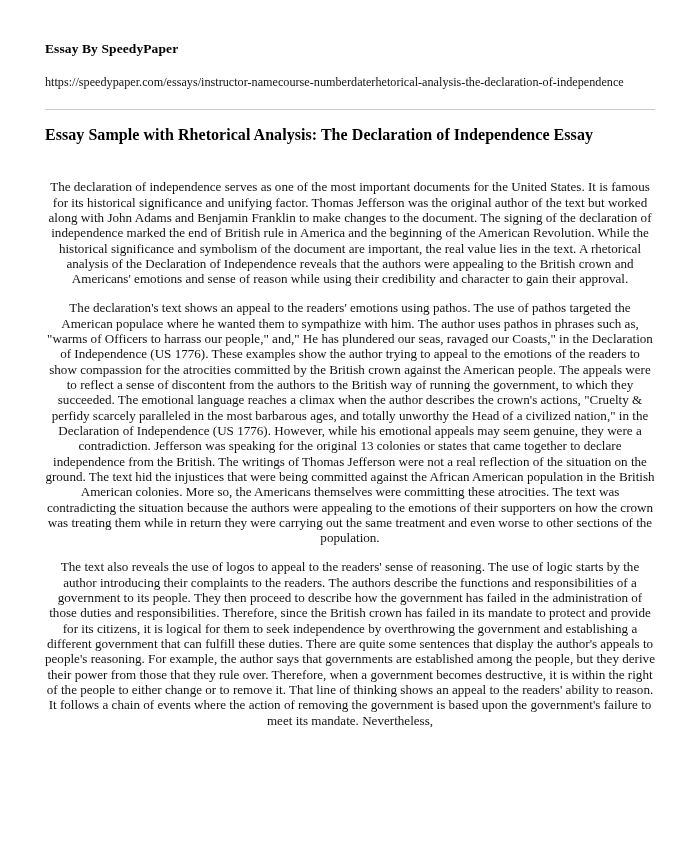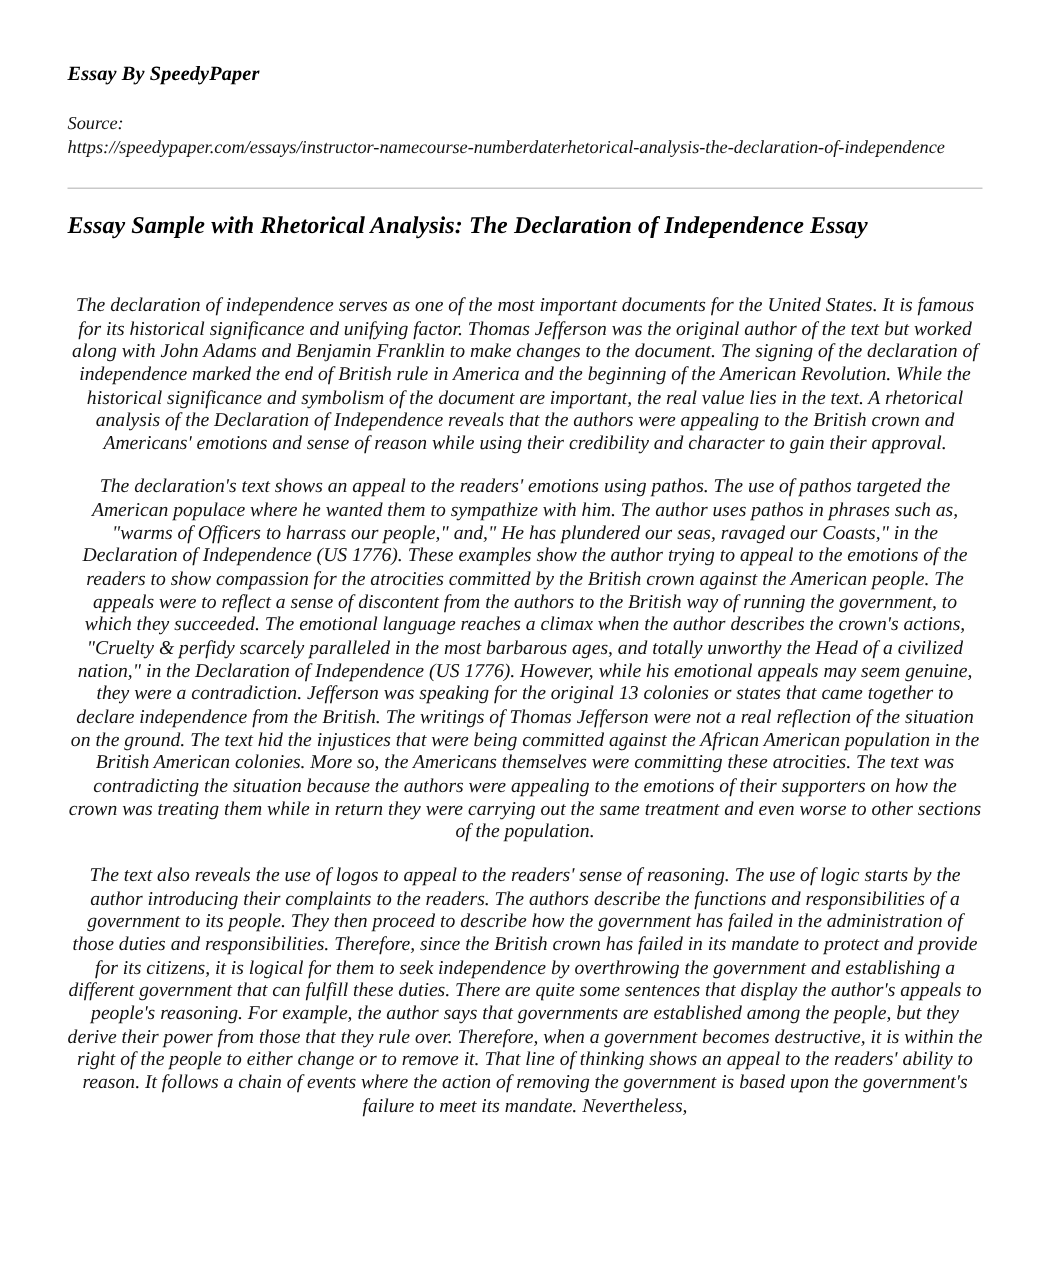--- a/index.html
+++ b/index.html
@@ -15,21 +15,20 @@
     color: #111111;
     -webkit-font-smoothing: antialiased;
   }
   .page {
     position: relative;
     width: 700px;
     height: 850px;
     box-sizing: border-box;
     padding: 0 45px;
     background: #ffffff;
-    font-style: italic;
   }
   .brand {
     font-size: 13.5px;
     font-weight: bold;
     letter-spacing: 0.1px;
     margin: 0;
     padding-top: 41px;
     line-height: 1.2;
     color: #000000;
   }
@@ -78,21 +77,20 @@
   }
 </style>
 </head>
 <body>
 
 <div class="page">
 
   <div class="brand">Essay By SpeedyPaper</div>
 
   <div class="source-block">
-    <span class="source-label">Source:</span>
     <span class="source-url">https://speedypaper.com/essays/instructor-namecourse-numberdaterhetorical-analysis-the-declaration-of-independence</span>
   </div>
 
   <hr class="rule">
 
   <div class="doc-title">Essay Sample with Rhetorical Analysis: The Declaration of Independence Essay</div>
 
   <div class="body-copy">
     <p>The declaration of independence serves as one of the most important documents for the United States. It is famous for its historical significance and unifying factor. Thomas Jefferson was the original author of the text but worked along with John Adams and Benjamin Franklin to make changes to the document. The signing of the declaration of independence marked the end of British rule in America and the beginning of the American Revolution. While the historical significance and symbolism of the document are important, the real value lies in the text. A rhetorical analysis of the Declaration of Independence reveals that the authors were appealing to the British crown and Americans' emotions and sense of reason while using their credibility and character to gain their approval.</p>
     <p>The declaration's text shows an appeal to the readers' emotions using pathos. The use of pathos targeted the American populace where he wanted them to sympathize with him. The author uses pathos in phrases such as, "warms of Officers to harrass our people," and," He has plundered our seas, ravaged our Coasts," in the Declaration of Independence (US 1776). These examples show the author trying to appeal to the emotions of the readers to show compassion for the atrocities committed by the British crown against the American people. The appeals were to reflect a sense of discontent from the authors to the British way of running the government, to which they succeeded. The emotional language reaches a climax when the author describes the crown's actions, "Cruelty &amp; perfidy scarcely paralleled in the most barbarous ages, and totally unworthy the Head of a civilized nation," in the Declaration of Independence (US 1776). However, while his emotional appeals may seem genuine, they were a contradiction. Jefferson was speaking for the original 13 colonies or states that came together to declare independence from the British. The writings of Thomas Jefferson were not a real reflection of the situation on the ground. The text hid the injustices that were being committed against the African American population in the British American colonies. More so, the Americans themselves were committing these atrocities. The text was contradicting the situation because the authors were appealing to the emotions of their supporters on how the crown was treating them while in return they were carrying out the same treatment and even worse to other sections of the population.</p>

